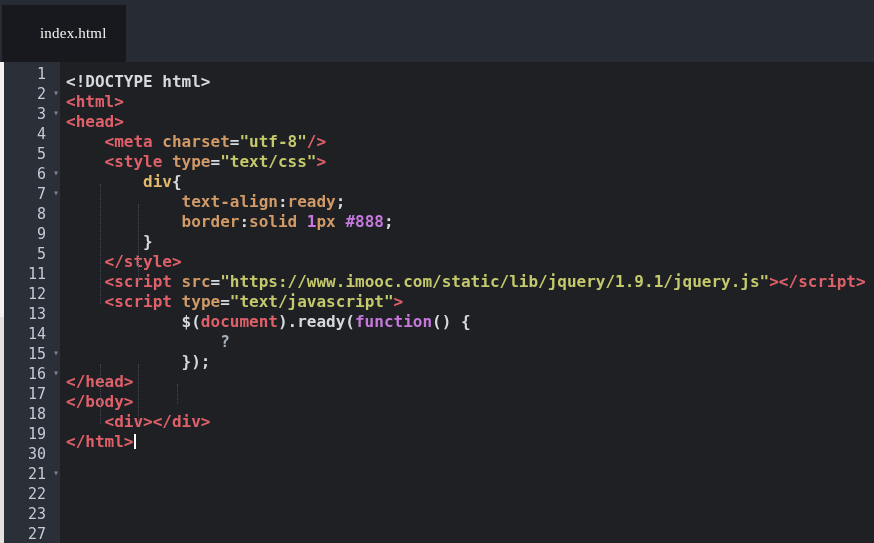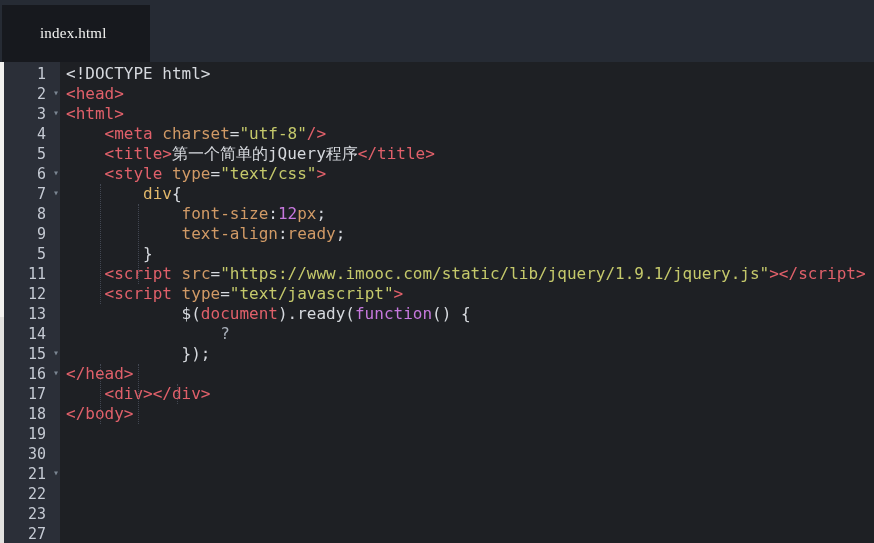--- a/index.html
+++ b/index.html
@@ -6,21 +6,21 @@
   body{
     width:874px;height:543px;overflow:hidden;
     background:var(--header_bg,#262b34);
     font-family:"DejaVu Sans Mono","Liberation Mono",monospace;
   }
   .window{width:874px;height:543px;position:relative}
 
   
   .tab-bar{height:62px;background:var(--header_bg);position:relative}
   .tab{
-    position:absolute;left:2px;top:5px;width:148px;height:57px;
+    position:absolute;left:2px;top:5px;width:124px;height:57px;
     background:var(--tab_bg);box-sizing:border-box;
     display:flex;align-items:center;padding-left:38px;
   }
   .tab-title{
     color:var(--tab_text);
     font-family:"Liberation Serif","DejaVu Serif",serif;
     font-size:15px;letter-spacing:.2px;
   }
 
   
@@ -35,21 +35,21 @@
     height:20px;line-height:20px;position:relative;
     color:var(--line_number);font-size:15px;
     text-align:right;padding-right:14px;
   }
   .fold{
     position:absolute;right:1px;top:-1px;
     font-size:10px;line-height:20px;color:var(--fold_arrow);
   }
   .code{
     flex:1 1 auto;background:var(--code_bg);
-    padding-top:2px;position:relative;overflow:hidden;
+    padding-top:10px;position:relative;overflow:hidden;font-weight:bold;
   }
   .code-line{
     height:20px;line-height:20px;white-space:pre;
     font-size:16px;padding-left:6px;
     font-family:"DejaVu Sans Mono","DejaVu Sans",monospace;
   }
   .guide{position:absolute;width:0;border-left:1px dotted var(--guide);pointer-events:none}
 
   
   .tk-plain{color:var(--plain)}
@@ -104,37 +104,38 @@
         <div class="gutter-row">18</div>
         <div class="gutter-row">19</div>
         <div class="gutter-row">30</div>
         <div class="gutter-row">21<span class="fold">▾</span></div>
         <div class="gutter-row">22</div>
         <div class="gutter-row">23</div>
         <div class="gutter-row">27</div>
       </div>
     <div class="code" id="code">
         <div class="code-line"><span class="tk-plain"></span><span class="tk-plain">&lt;!DOCTYPE html&gt;</span></div>
+        <div class="code-line"><span class="tk-plain"></span><span class="tk-tag">&lt;html&gt;</span></div>
         <div class="code-line"><span class="tk-plain"></span><span class="tk-tag">&lt;head&gt;</span></div>
-        <div class="code-line"><span class="tk-plain"></span><span class="tk-tag">&lt;html&gt;</span></div>
         <div class="code-line"><span class="tk-plain">    </span><span class="tk-tag">&lt;meta</span><span class="tk-plain"> </span><span class="tk-attr">charset</span><span class="tk-plain">=</span><span class="tk-string">"utf-8"</span><span class="tk-tag">/&gt;</span></div>
-        <div class="code-line"><span class="tk-plain">    </span><span class="tk-tag">&lt;title&gt;</span><span class="tk-text">第一个简单的jQuery程序</span><span class="tk-tag">&lt;/title&gt;</span></div>
         <div class="code-line"><span class="tk-plain">    </span><span class="tk-tag">&lt;style</span><span class="tk-plain"> </span><span class="tk-attr">type</span><span class="tk-plain">=</span><span class="tk-string">"text/css"</span><span class="tk-tag">&gt;</span></div>
         <div class="code-line"><span class="tk-plain">        </span><span class="tk-selector">div</span><span class="tk-plain">{</span></div>
-        <div class="code-line"><span class="tk-plain">            </span><span class="tk-property">font-size</span><span class="tk-plain">:</span><span class="tk-number">12</span><span class="tk-property">px</span><span class="tk-plain">;</span></div>
         <div class="code-line"><span class="tk-plain">            </span><span class="tk-property">text-align</span><span class="tk-plain">:</span><span class="tk-property">ready</span><span class="tk-plain">;</span></div>
+        <div class="code-line"><span class="tk-plain">            </span><span class="tk-property">border</span><span class="tk-plain">:</span><span class="tk-property">solid</span><span class="tk-plain"> </span><span class="tk-number">1</span><span class="tk-property">px</span><span class="tk-plain"> </span><span class="tk-number">#888</span><span class="tk-plain">;</span></div>
         <div class="code-line"><span class="tk-plain">        </span><span class="tk-plain">}</span></div>
+        <div class="code-line"><span class="tk-plain">    </span><span class="tk-tag">&lt;/style&gt;</span></div>
         <div class="code-line"><span class="tk-plain">    </span><span class="tk-tag">&lt;script</span><span class="tk-plain"> </span><span class="tk-attr">src</span><span class="tk-plain">=</span><span class="tk-string">"https://www.imooc.com/static/lib/jquery/1.9.1/jquery.js"</span><span class="tk-tag">&gt;&lt;/script&gt;</span></div>
         <div class="code-line"><span class="tk-plain">    </span><span class="tk-tag">&lt;script</span><span class="tk-plain"> </span><span class="tk-attr">type</span><span class="tk-plain">=</span><span class="tk-string">"text/javascript"</span><span class="tk-tag">&gt;</span></div>
         <div class="code-line"><span class="tk-plain">            </span><span class="tk-plain">$(</span><span class="tk-tag">document</span><span class="tk-plain">).ready(</span><span class="tk-keyword">function</span><span class="tk-plain">() {</span></div>
         <div class="code-line"><span class="tk-plain">                </span><span class="tk-dim">?</span></div>
         <div class="code-line"><span class="tk-plain">            </span><span class="tk-plain">});</span></div>
         <div class="code-line"><span class="tk-plain"></span><span class="tk-tag">&lt;/head&gt;</span></div>
+        <div class="code-line"><span class="tk-plain"></span><span class="tk-tag">&lt;/body&gt;</span></div>
         <div class="code-line"><span class="tk-plain">    </span><span class="tk-tag">&lt;div&gt;&lt;/div&gt;</span></div>
-        <div class="code-line"><span class="tk-plain"></span><span class="tk-tag">&lt;/body&gt;</span></div>
+        <div class="code-line"><span class="tk-plain"></span><span class="tk-tag">&lt;/html&gt;</span><span class="cursor"></span></div>
         <div class="guide" style="left: 39.705px; top: 122px; height: 120px;"></div>
         <div class="guide" style="left: 78.225px; top: 142px; height: 80px;"></div>
         <div class="guide" style="left: 39.705px; top: 302px; height: 60px;"></div>
         <div class="guide" style="left: 78.225px; top: 302px; height: 60px;"></div>
         <div class="guide" style="left: 116.745px; top: 322px; height: 20px;"></div>
       </div>
   </div>
 </div>
 
 </body></html>

